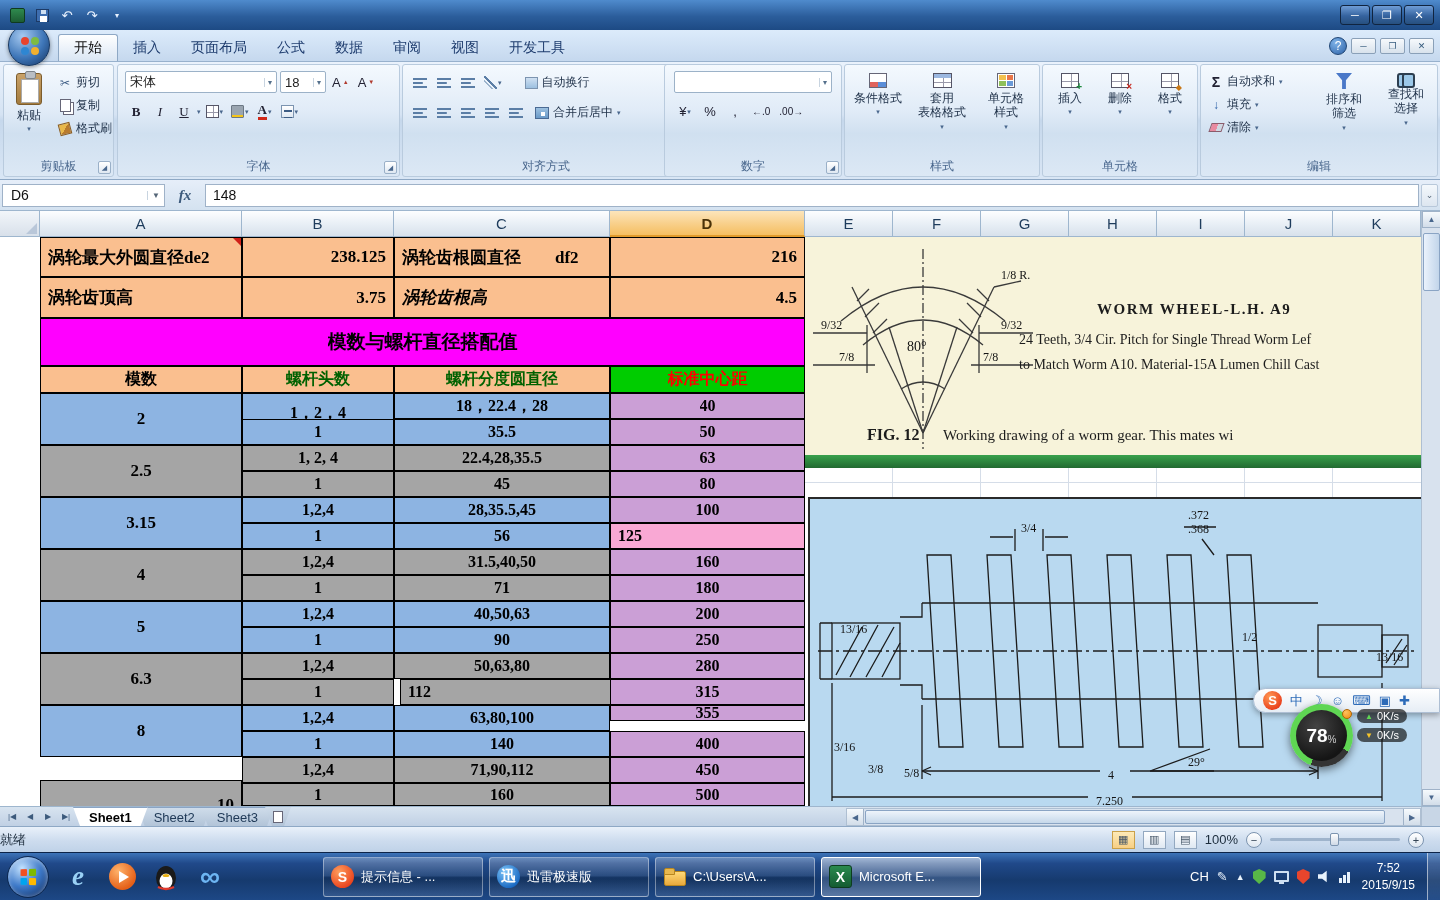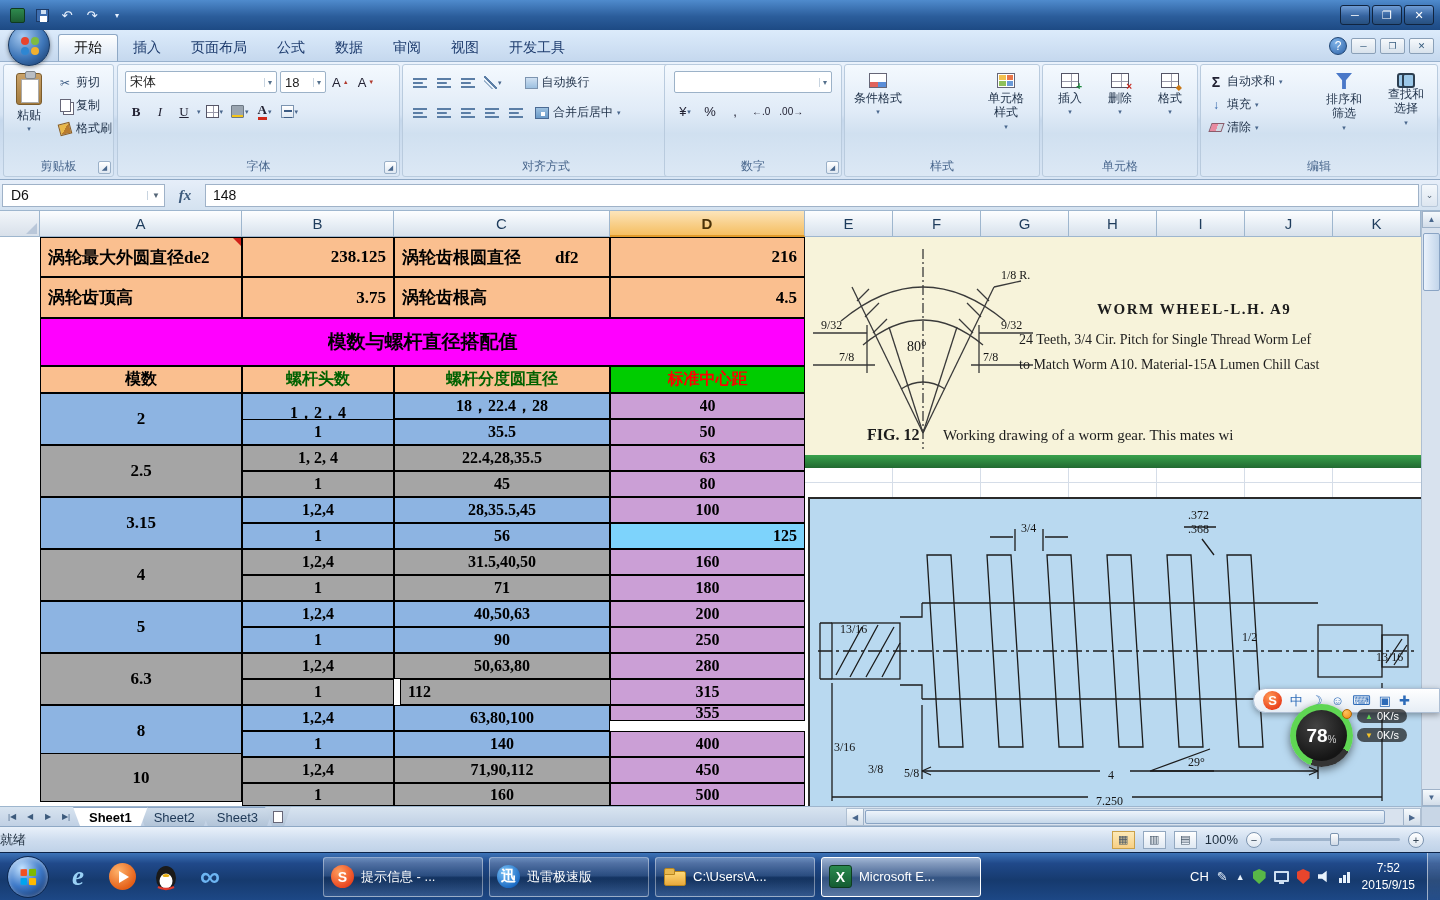--- a/index.html
+++ b/index.html
@@ -402,20 +402,26 @@
       <div class="glabel">数字</div>
       <div class="launcher">◢</div>
     </div>
 
     <div class="rgroup" style="left:844px;width:196px">
       <div class="bigbtn" style="left:3px;width:60px">
         <span class="cf-ic"></span>
         <span class="bb-label">条件格式</span>
         <span class="tinyarw">▾</span>
       </div>
+      <div class="bigbtn" style="left:66px;width:62px">
+        <span class="tbl-ic"></span>
+        <span class="bb-label">套用
+表格格式</span>
+        <span class="tinyarw">▾</span>
+      </div>
       <div class="bigbtn" style="left:131px;width:60px">
         <span class="cs-ic">
             <i></i>
             <i></i>
             <i></i>
             <i></i>
           </span>
         <span class="bb-label">单元格
 样式</span>
         <span class="tinyarw">▾</span>
@@ -541,21 +547,21 @@
           </div>
           <div class="cell" style="left: 610px; top: 0px; width: 195px; height: 40px; background: rgb(250, 191, 143); justify-content: flex-end; font-size: 17px;">
             <span>216</span>
           </div>
           <div class="cell" style="left: 40px; top: 40px; width: 202px; height: 41px; background: rgb(250, 191, 143); justify-content: flex-start; font-size: 17px;">
             <span>涡轮齿顶高</span>
           </div>
           <div class="cell" style="left: 242px; top: 40px; width: 152px; height: 41px; background: rgb(250, 191, 143); justify-content: flex-end; font-size: 17px;">
             <span>3.75</span>
           </div>
-          <div class="cell" style="left: 394px; top: 40px; width: 216px; height: 41px; background: rgb(250, 191, 143); justify-content: flex-start; font-size: 17px;">
+          <div class="cell" style="left: 394px; top: 40px; width: 216px; height: 41px; background: rgb(250, 191, 143); justify-content: flex-start; font-size: 17px; font-style: italic;">
             <span>涡轮齿根高</span>
           </div>
           <div class="cell" style="left: 610px; top: 40px; width: 195px; height: 41px; background: rgb(250, 191, 143); justify-content: flex-end; font-size: 17px;">
             <span>4.5</span>
           </div>
           <div class="cell" style="left: 40px; top: 81px; width: 765px; height: 48px; background: rgb(255, 0, 255); justify-content: center; font-size: 19px;">
             <span>模数与螺杆直径搭配值</span>
           </div>
           <div class="cell" style="left: 40px; top: 129px; width: 202px; height: 27px; background: rgb(250, 191, 143); justify-content: center; font-size: 16px;">
             <span>模数</span>
@@ -622,21 +628,21 @@
           </div>
           <div class="cell" style="left: 610px; top: 260px; width: 195px; height: 26px; background: rgb(203, 159, 214); justify-content: center; font-size: 16px;">
             <span>100</span>
           </div>
           <div class="cell" style="left: 242px; top: 286px; width: 152px; height: 26px; background: rgb(141, 180, 226); justify-content: center; font-size: 16px;">
             <span>1</span>
           </div>
           <div class="cell" style="left: 394px; top: 286px; width: 216px; height: 26px; background: rgb(141, 180, 226); justify-content: center; font-size: 16px;">
             <span>56</span>
           </div>
-          <div class="cell" style="left: 610px; top: 286px; width: 195px; height: 26px; background: #7dd3fc; justify-content: flex-end; font-size: 16px;">
+          <div class="cell" style="left: 610px; top: 286px; width: 195px; height: 26px; background: #f9a8d4; justify-content: flex-start; font-size: 16px;">
             <span>125</span>
           </div>
           <div class="cell" style="left: 40px; top: 312px; width: 202px; height: 52px; background: rgb(165, 165, 165); justify-content: center; font-size: 17px;">
             <span>4</span>
           </div>
           <div class="cell" style="left: 242px; top: 312px; width: 152px; height: 26px; background: rgb(165, 165, 165); justify-content: center; font-size: 16px;">
             <span>1,2,4</span>
           </div>
           <div class="cell" style="left: 394px; top: 312px; width: 216px; height: 26px; background: rgb(165, 165, 165); justify-content: center; font-size: 16px;">
             <span>31.5,40,50</span>
@@ -709,21 +715,21 @@
           </div>
           <div class="cell" style="left: 242px; top: 494px; width: 152px; height: 26px; background: rgb(141, 180, 226); justify-content: center; font-size: 16px;">
             <span>1</span>
           </div>
           <div class="cell" style="left: 394px; top: 494px; width: 216px; height: 26px; background: rgb(141, 180, 226); justify-content: center; font-size: 16px;">
             <span>140</span>
           </div>
           <div class="cell" style="left: 610px; top: 494px; width: 195px; height: 26px; background: rgb(203, 159, 214); justify-content: center; font-size: 16px;">
             <span>400</span>
           </div>
-          <div class="cell" style="left: 40px; top: 516px; width: 202px; height: 49px; background: rgb(165, 165, 165); justify-content: center; font-size: 17px;">
+          <div class="cell" style="left: 40px; top: 543px; width: 202px; height: 49px; background: rgb(165, 165, 165); justify-content: flex-end; font-size: 17px;">
             <span>10</span>
           </div>
           <div class="cell" style="left: 242px; top: 520px; width: 152px; height: 26px; background: rgb(165, 165, 165); justify-content: center; font-size: 16px;">
             <span>1,2,4</span>
           </div>
           <div class="cell" style="left: 394px; top: 520px; width: 216px; height: 26px; background: rgb(165, 165, 165); justify-content: center; font-size: 16px;">
             <span>71,90,112</span>
           </div>
           <div class="cell" style="left: 610px; top: 520px; width: 195px; height: 26px; background: rgb(203, 159, 214); justify-content: center; font-size: 16px;">
             <span>450</span>

